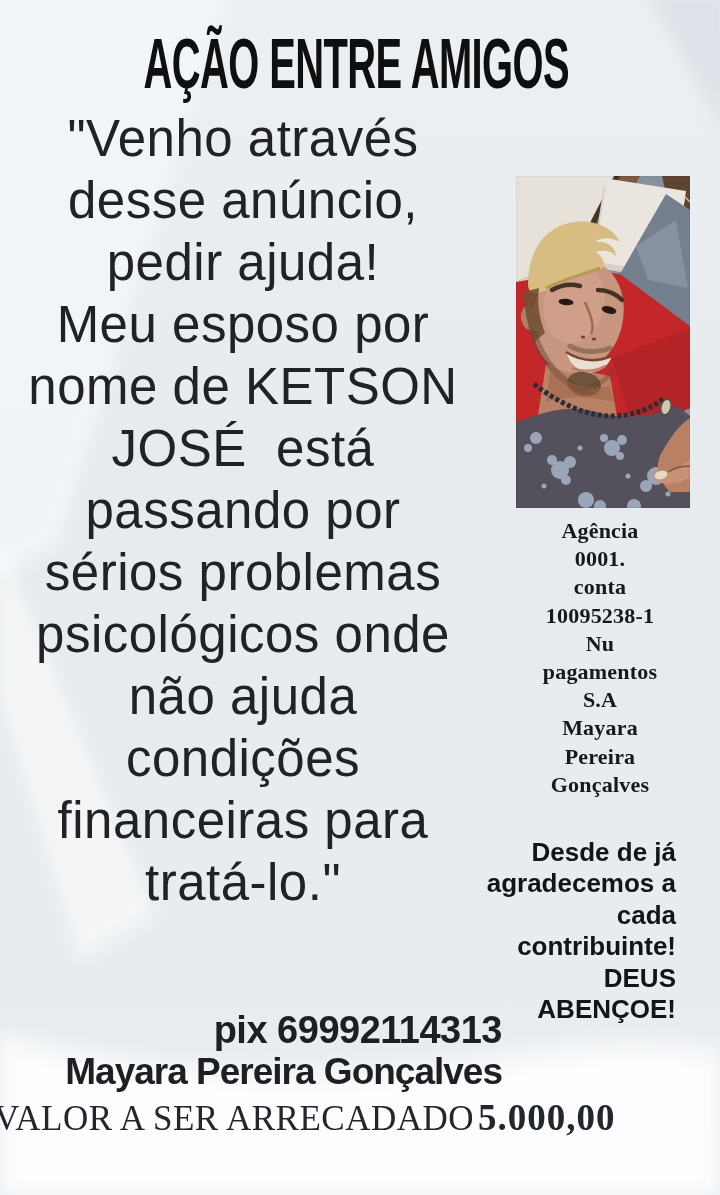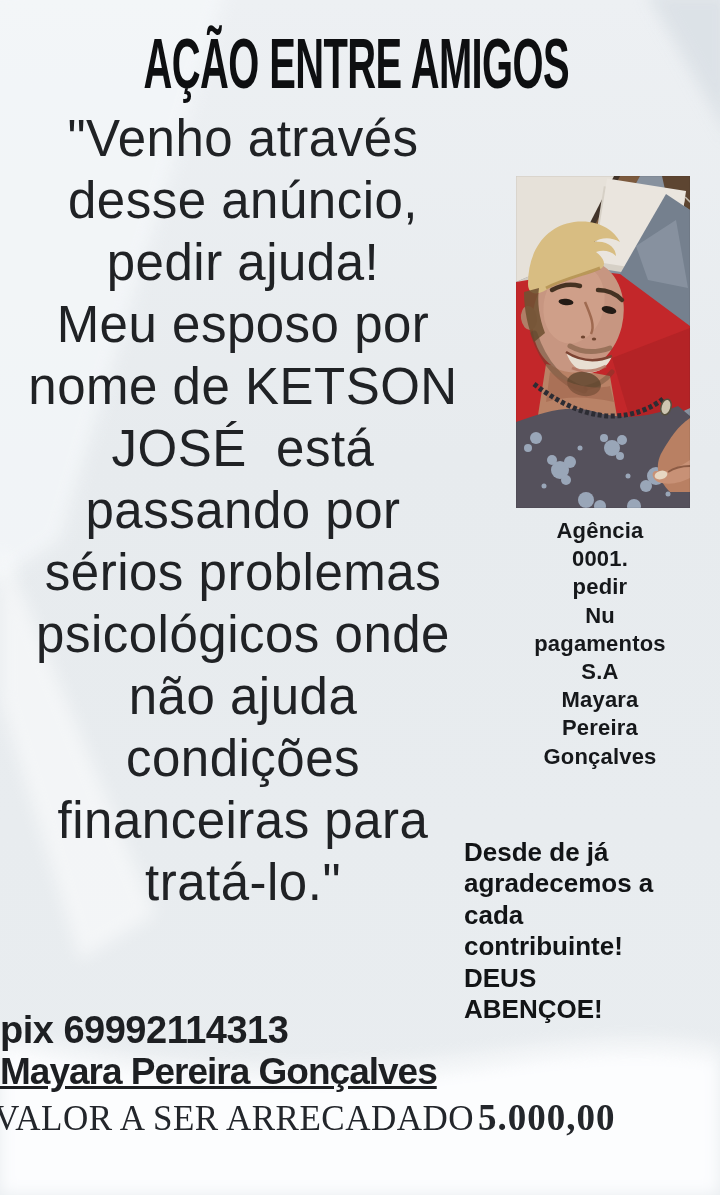--- a/index.html
+++ b/index.html
@@ -22,30 +22,30 @@
   .quote { position:absolute; top:108px; left:0; width:486px; text-align:center; }
   .quote-line {
     font-size:51px; line-height:62px; font-weight:200; letter-spacing:0.5px;
     color:#202225; white-space:pre;
   }
 
   .photo { position:absolute; left:516px; top:176px; width:174px; height:332px; }
 
   .bank {
     position:absolute; left:502px; top:517px; width:196px; text-align:center;
-    font-family:Liberation Sans, sans-serif; font-weight:bold;
+    font-family:Liberation Serif, serif; font-weight:bold;
   }
   .bank-line { font-size:22px; line-height:28.2px; color:#16181b; letter-spacing:0.2px; }
 
-  .thanks { position:absolute; left:464px; top:837px; width:212px; text-align:left; }
+  .thanks { position:absolute; left:464px; top:837px; width:212px; text-align:right; }
   .thanks-line { font-size:26px; line-height:31.4px; font-weight:bold; color:#121416; }
 
-  .pix { position:absolute; top:1008px; left:0; width:486px; text-align:left; font-weight:bold; color:#1d1f22; }
+  .pix { position:absolute; top:1008px; left:16px; width:486px; text-align:right; font-weight:bold; color:#1d1f22; }
   .pix-number { font-size:38px; line-height:44px; letter-spacing:-0.5px; }
-  .pix-name   { font-size:37px; line-height:40px; letter-spacing:-1px;text-decoration:underline; }
+  .pix-name   { font-size:37px; line-height:40px; letter-spacing:-1px; }
 
   .goal {
     position:absolute; top:1096px; left:-6px; white-space:nowrap;
     font-family:"Liberation Serif", serif; color:#23262b;
   }
   .goal-label  { font-size:35px; letter-spacing:0.5px; }
   .goal-amount { font-size:37px; letter-spacing:1px;font-weight:bold; }
 </style>
 </head>
 <body>
@@ -187,21 +187,22 @@
           <ellipse cx="145" cy="299" rx="6.5" ry="4.2" fill="#e7d7c3" transform="rotate(-15 145 299)"></ellipse>
           <path d="M152,296 C158,292 166,290 174,290" stroke="#8c5b44" stroke-width="2" fill="none"></path>
           <rect width="174" height="332" fill="none" stroke="rgba(0,0,0,0.1)" stroke-width="1"></rect>
         </g>
       </svg>
     </figure>
 
     <div class="bank">
       <div class="bank-line">Agência</div>
       <div class="bank-line">0001.</div>
-      <div class="bank-line">pedir</div>
+      <div class="bank-line">conta</div>
+      <div class="bank-line">10095238-1</div>
       <div class="bank-line">Nu</div>
       <div class="bank-line">pagamentos</div>
       <div class="bank-line">S.A</div>
       <div class="bank-line">Mayara</div>
       <div class="bank-line">Pereira</div>
       <div class="bank-line">Gonçalves</div>
     </div>
 
     <div class="thanks">
       <div class="thanks-line">Desde de já</div>

